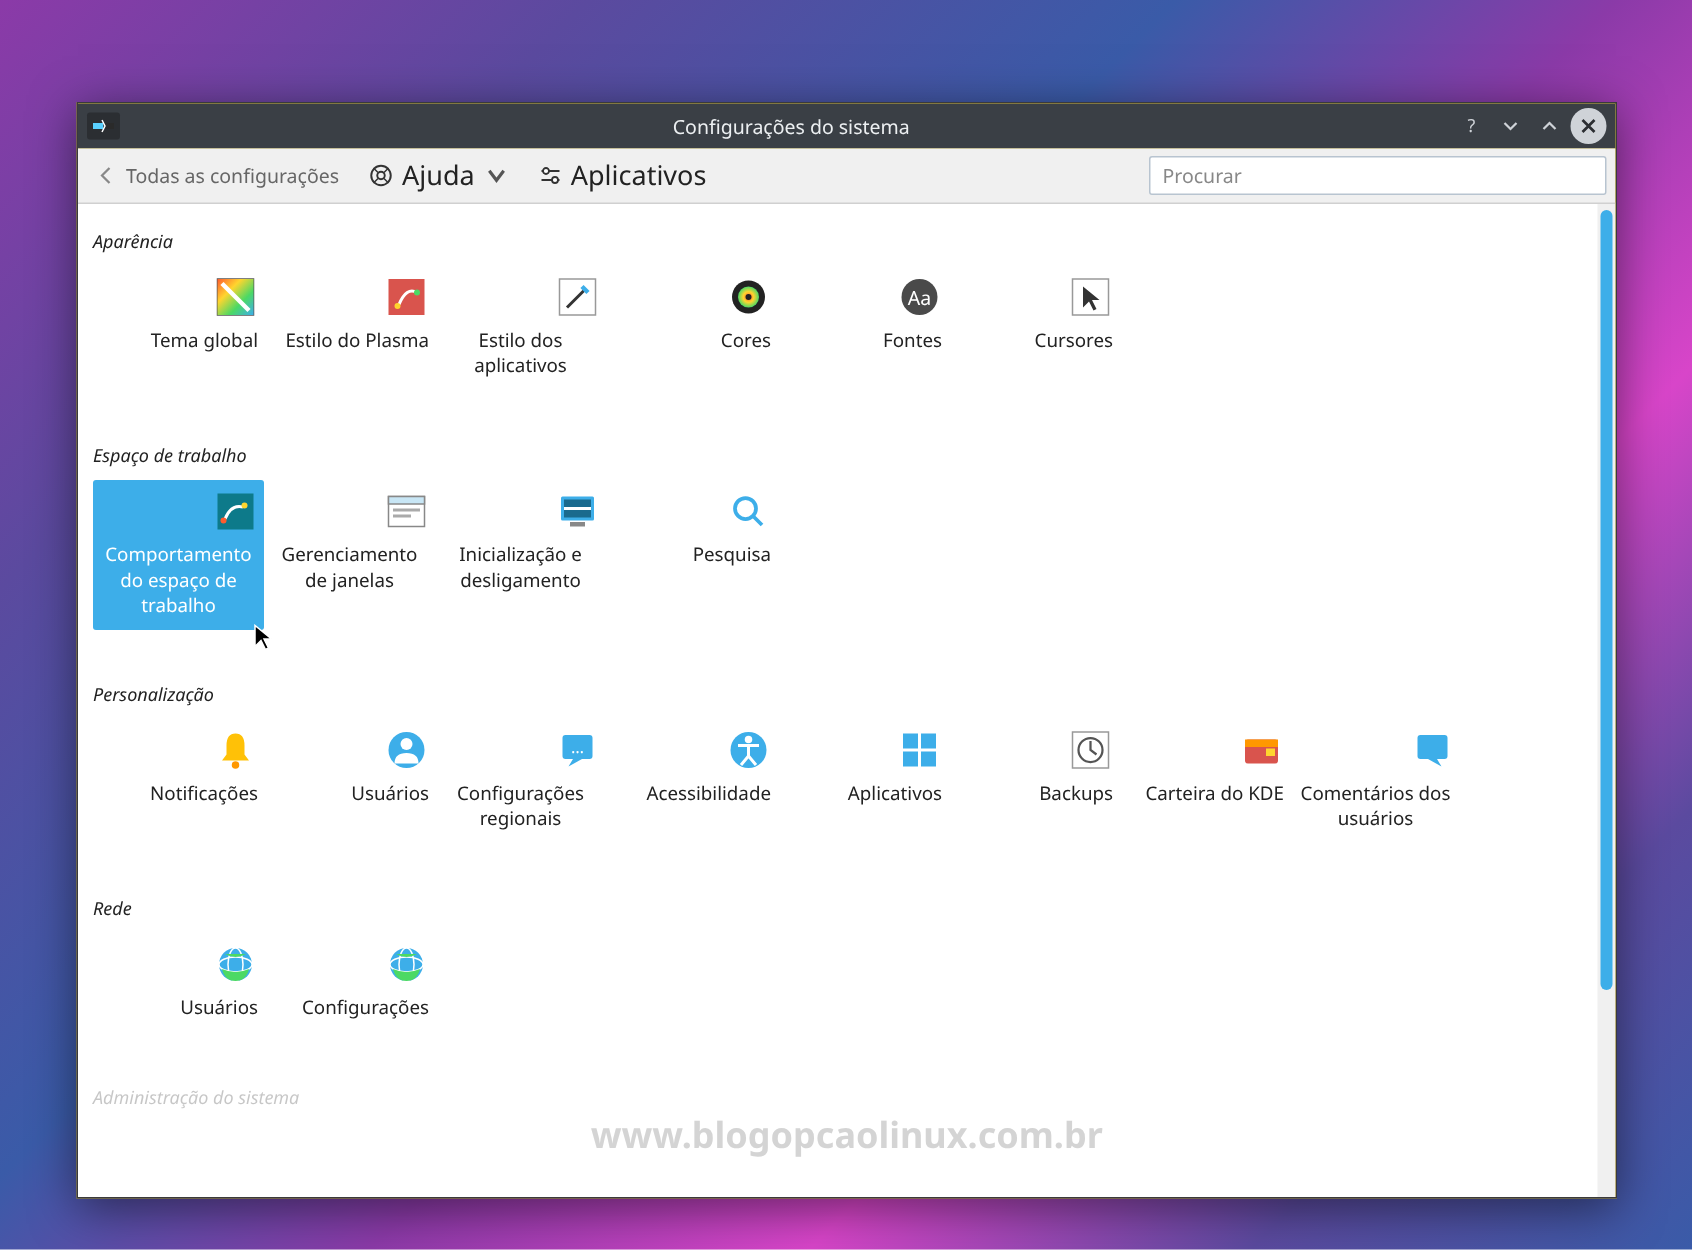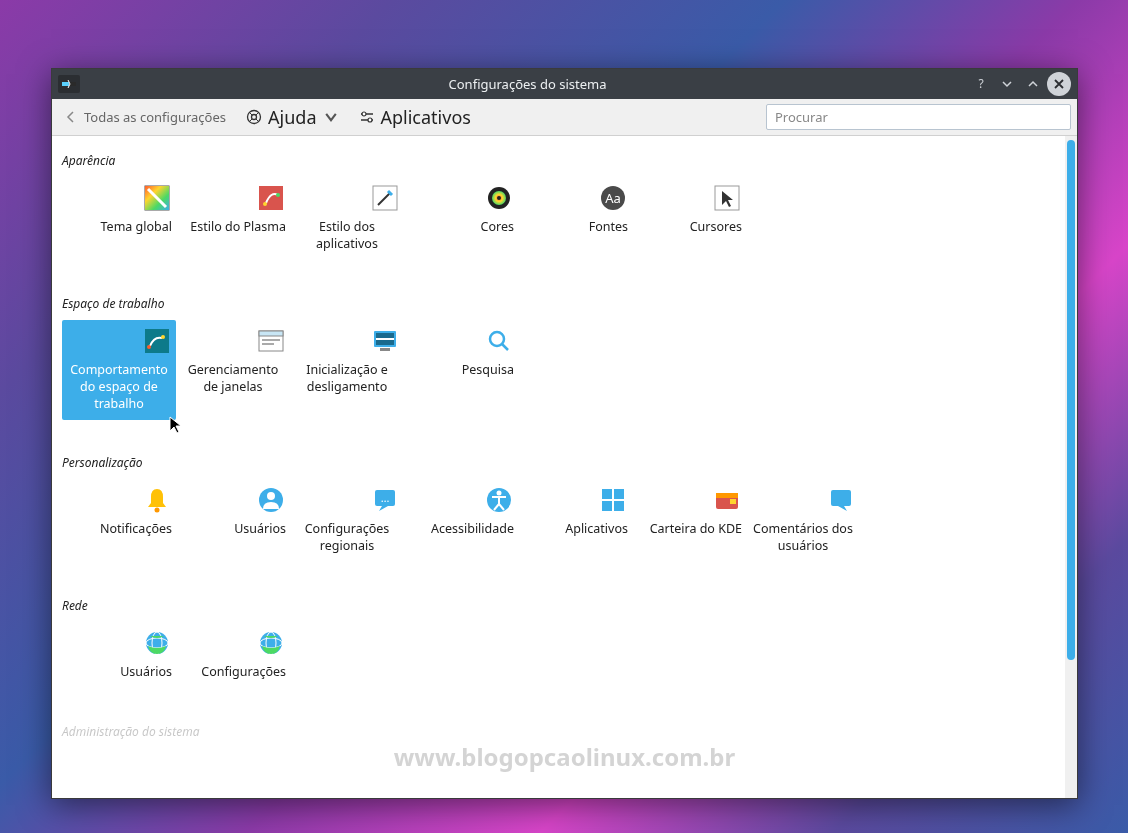--- a/index.html
+++ b/index.html
@@ -322,20 +322,30 @@
                 <rect x="16" y="4" width="10" height="10" fill="#3daee9"></rect>
                 <rect x="4" y="16" width="10" height="10" fill="#3daee9"></rect>
                 <rect x="16" y="16" width="10" height="10" fill="#3daee9"></rect>
               </svg>
             </div>
           <span>Aplicativos</span>
         </div>
         <div class="grid-item">
           <div class="icon-box">
               <svg viewBox="0 0 30 30">
+                <rect x="3" y="3" width="24" height="24" fill="#fff" stroke="#999"></rect>
+                <circle cx="15" cy="15" r="8" fill="none" stroke="#555" stroke-width="1.5"></circle>
+                <path d="M15 9 L15 15 L19 18" stroke="#555" stroke-width="1.5" fill="none"></path>
+              </svg>
+            </div>
+          <span>Backups</span>
+        </div>
+        <div class="grid-item">
+          <div class="icon-box">
+              <svg viewBox="0 0 30 30">
                 <rect x="4" y="8" width="22" height="16" rx="2" fill="#d9544d"></rect>
                 <rect x="4" y="8" width="22" height="5" fill="#ff9800"></rect>
                 <rect x="18" y="14" width="6" height="5" fill="#ffd52e"></rect>
               </svg>
             </div>
           <span>Carteira do KDE</span>
         </div>
         <div class="grid-item">
           <div class="icon-box">
               <svg viewBox="0 0 30 30">

